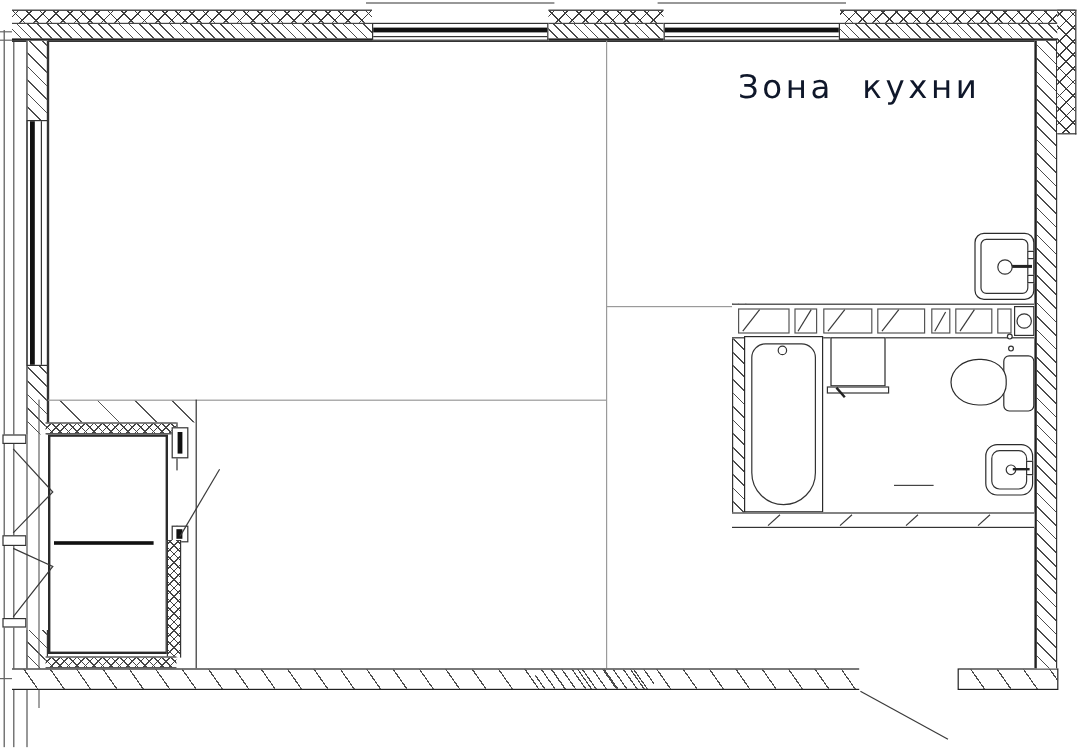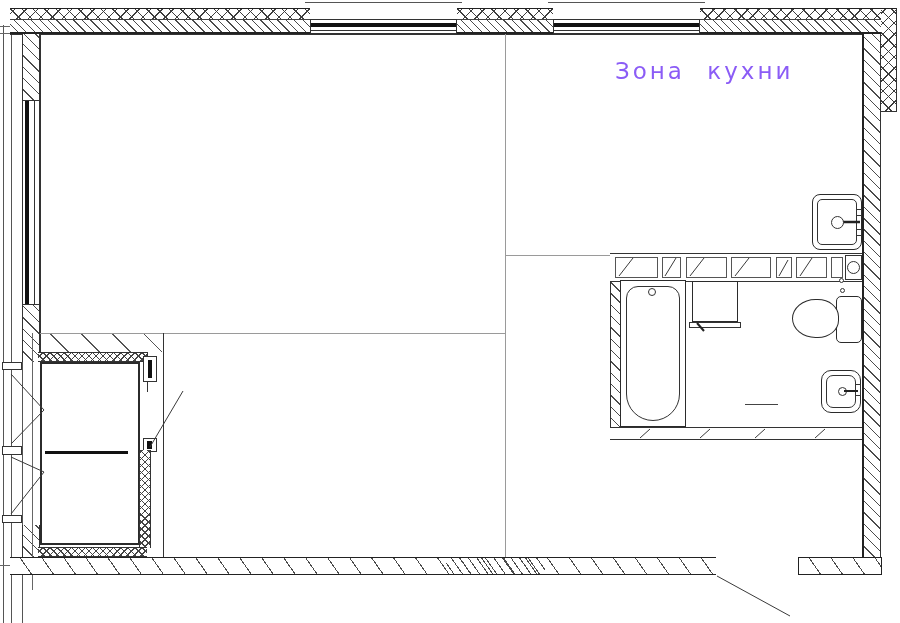--- a/index.html
+++ b/index.html
@@ -37,22 +37,22 @@
     background-image: repeating-linear-gradient(45deg, transparent 0 21px, #555 21px 22px); }
   
   .bh { position:absolute; background-color:#fff;
     background-image: repeating-linear-gradient(55deg, transparent 0 17px, #4b4b4b 17px 18px);
     border-top:1px solid #222; border-bottom:1px solid #222; }
   .bhd { position:absolute;
     background-image: repeating-linear-gradient(55deg, transparent 0 6px, #4b4b4b 6px 7px); }
   .box { position:absolute; background:#fff; border:2px solid #2b2b2b; }
   .box1 { position:absolute; background:#fff; border:1px solid #333; }
   .blk { position:absolute; top:3px; height:21px; border:1px solid #555; background:#fff; }
-  .kitchen-label { position:absolute; left:615px; top:58px; font-size:23px; font-weight:400;
-    letter-spacing:3px; word-spacing:12px; color:#8b5cf6; }
+  .kitchen-label { position:absolute; left:615px; top:58px; font-size:27px; font-weight:400;
+    letter-spacing:3px; word-spacing:12px; color:#0f172a; }
   svg.overlay { position:absolute; left:0; top:0; pointer-events:none; }
 </style>
 </head>
 <body>
 
 <div class="plan">
 
   <div class="line" style="left:3px;top:25px;width:1px;height:598px;background:#555;"></div>
   <div class="line" style="left:11px;top:25px;width:1px;height:598px;background:#555;"></div>
   <div class="line" style="left:0;top:26px;width:22px;height:1px;background:#666;"></div>

